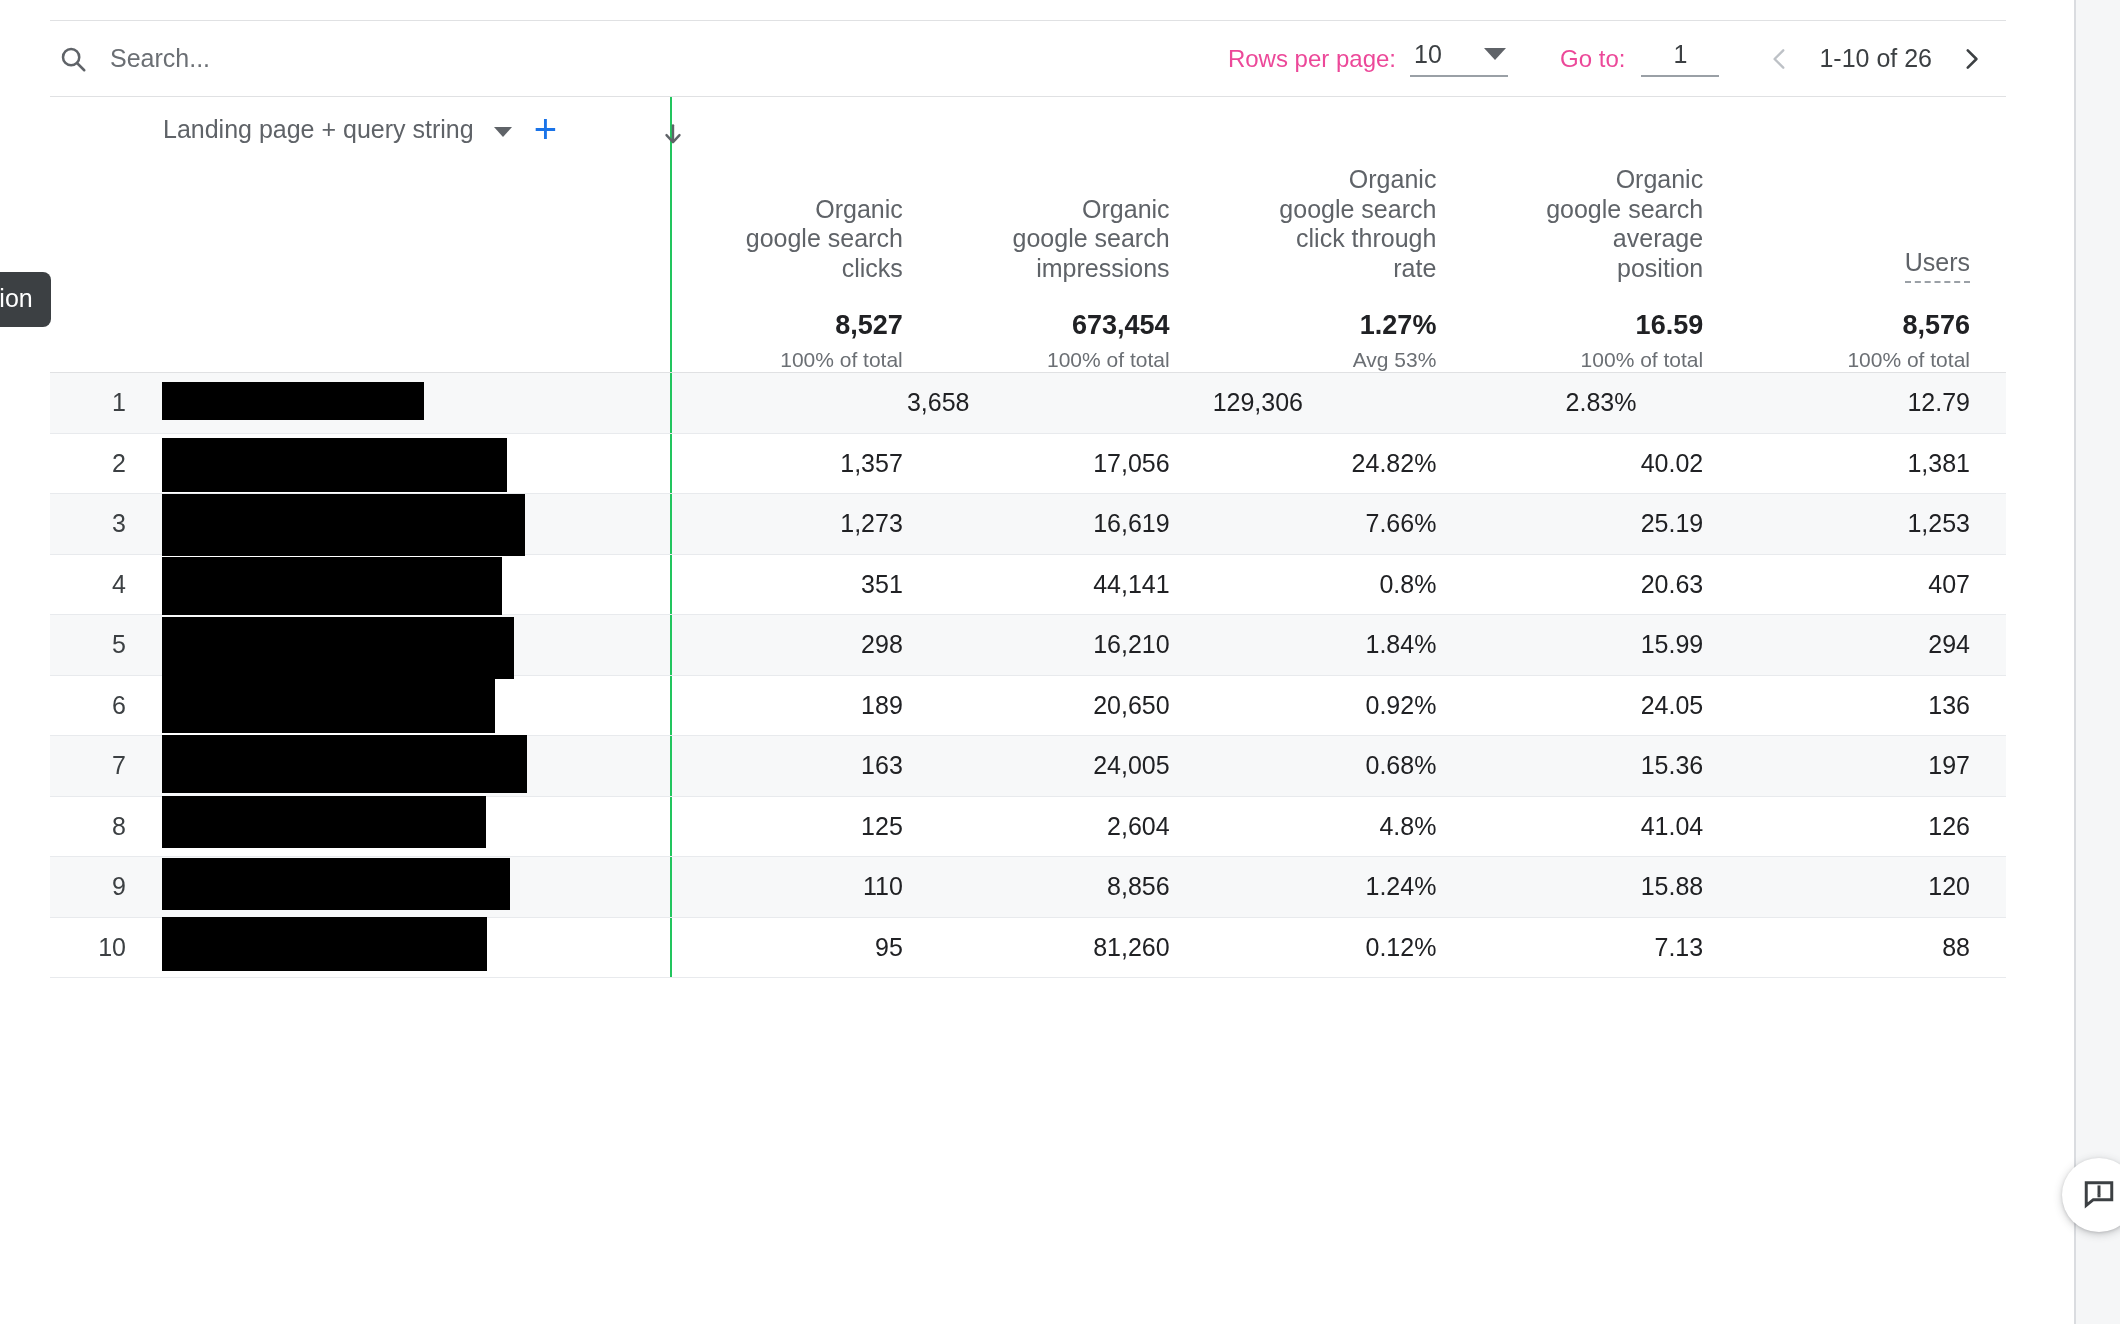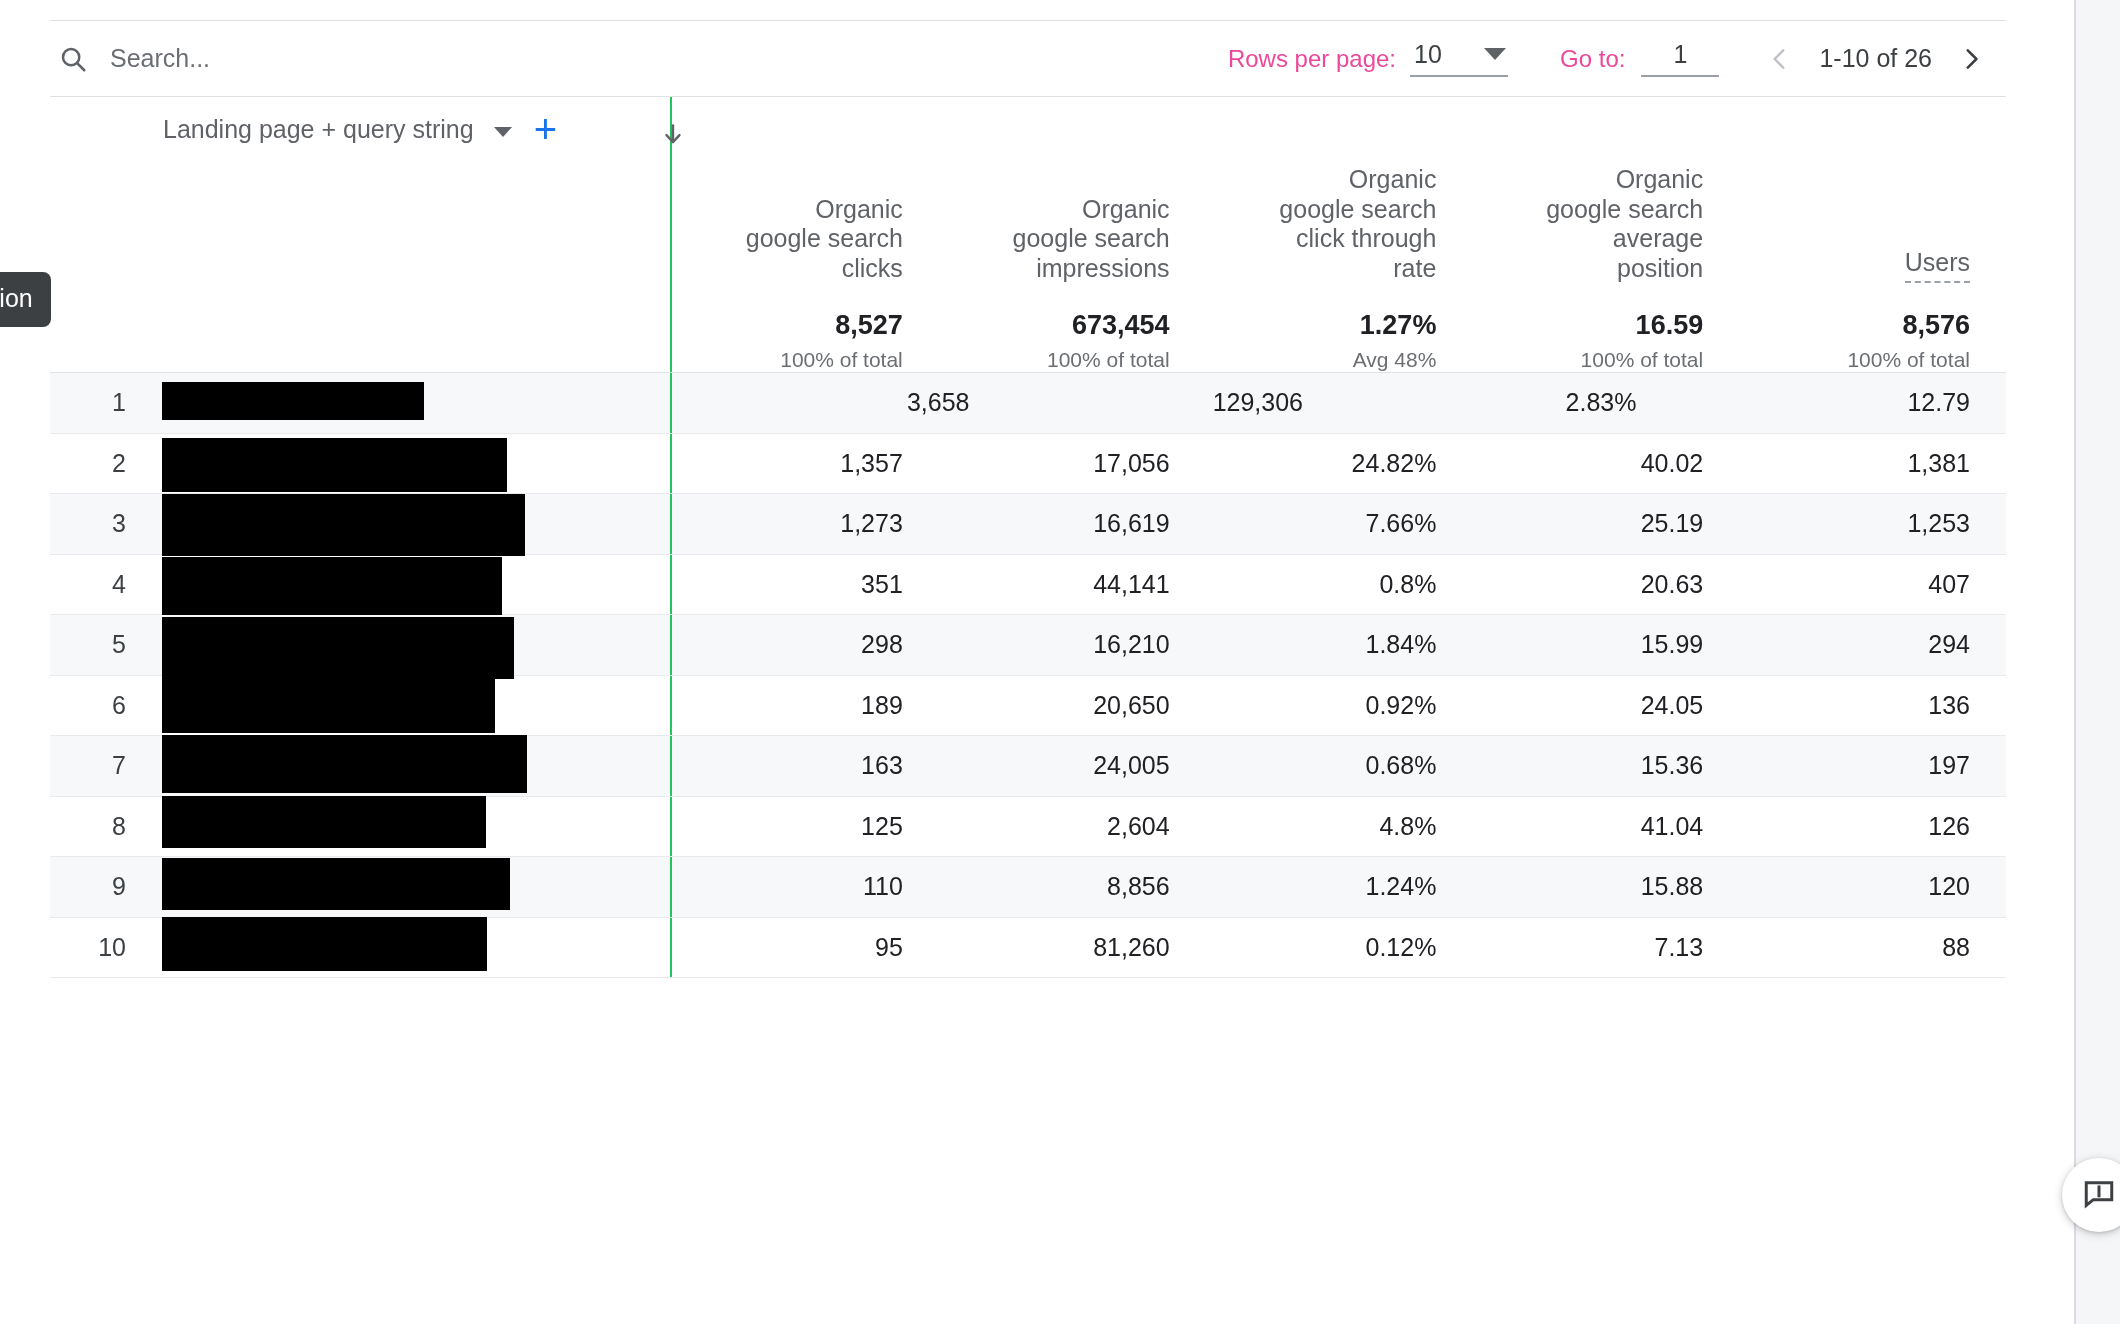--- a/index.html
+++ b/index.html
@@ -402,21 +402,21 @@
       <div class="row totals-row">
         <div class="dim-cell"></div>
         <div id="totals-metrics" style="display:contents"><div class="metric-cell">
               <div class="total-val">8,527</div>
               <div class="total-sub">100% of total</div>
             </div><div class="metric-cell">
               <div class="total-val">673,454</div>
               <div class="total-sub">100% of total</div>
             </div><div class="metric-cell">
               <div class="total-val">1.27%</div>
-              <div class="total-sub">Avg 48%</div>
+              <div class="total-sub">Avg 53%</div>
             </div><div class="metric-cell">
               <div class="total-val">16.59</div>
               <div class="total-sub">100% of total</div>
             </div><div class="metric-cell">
               <div class="total-val">8,576</div>
               <div class="total-sub">100% of total</div>
             </div></div>
       </div>
 
       <div id="data-rows">

